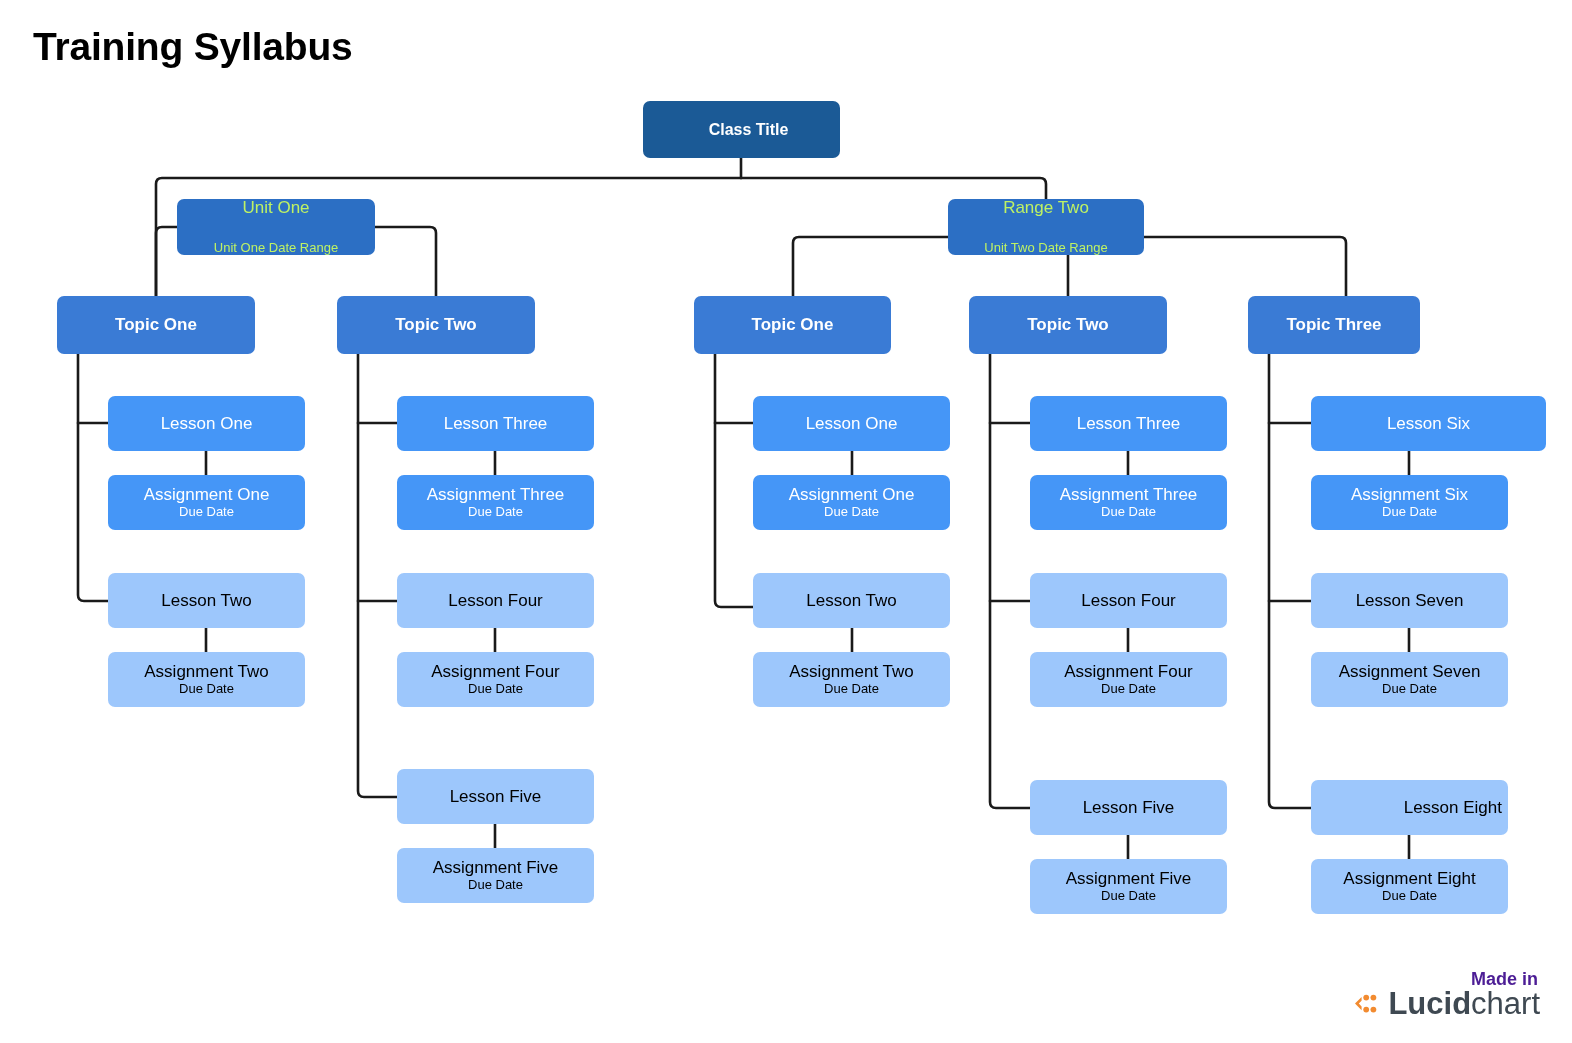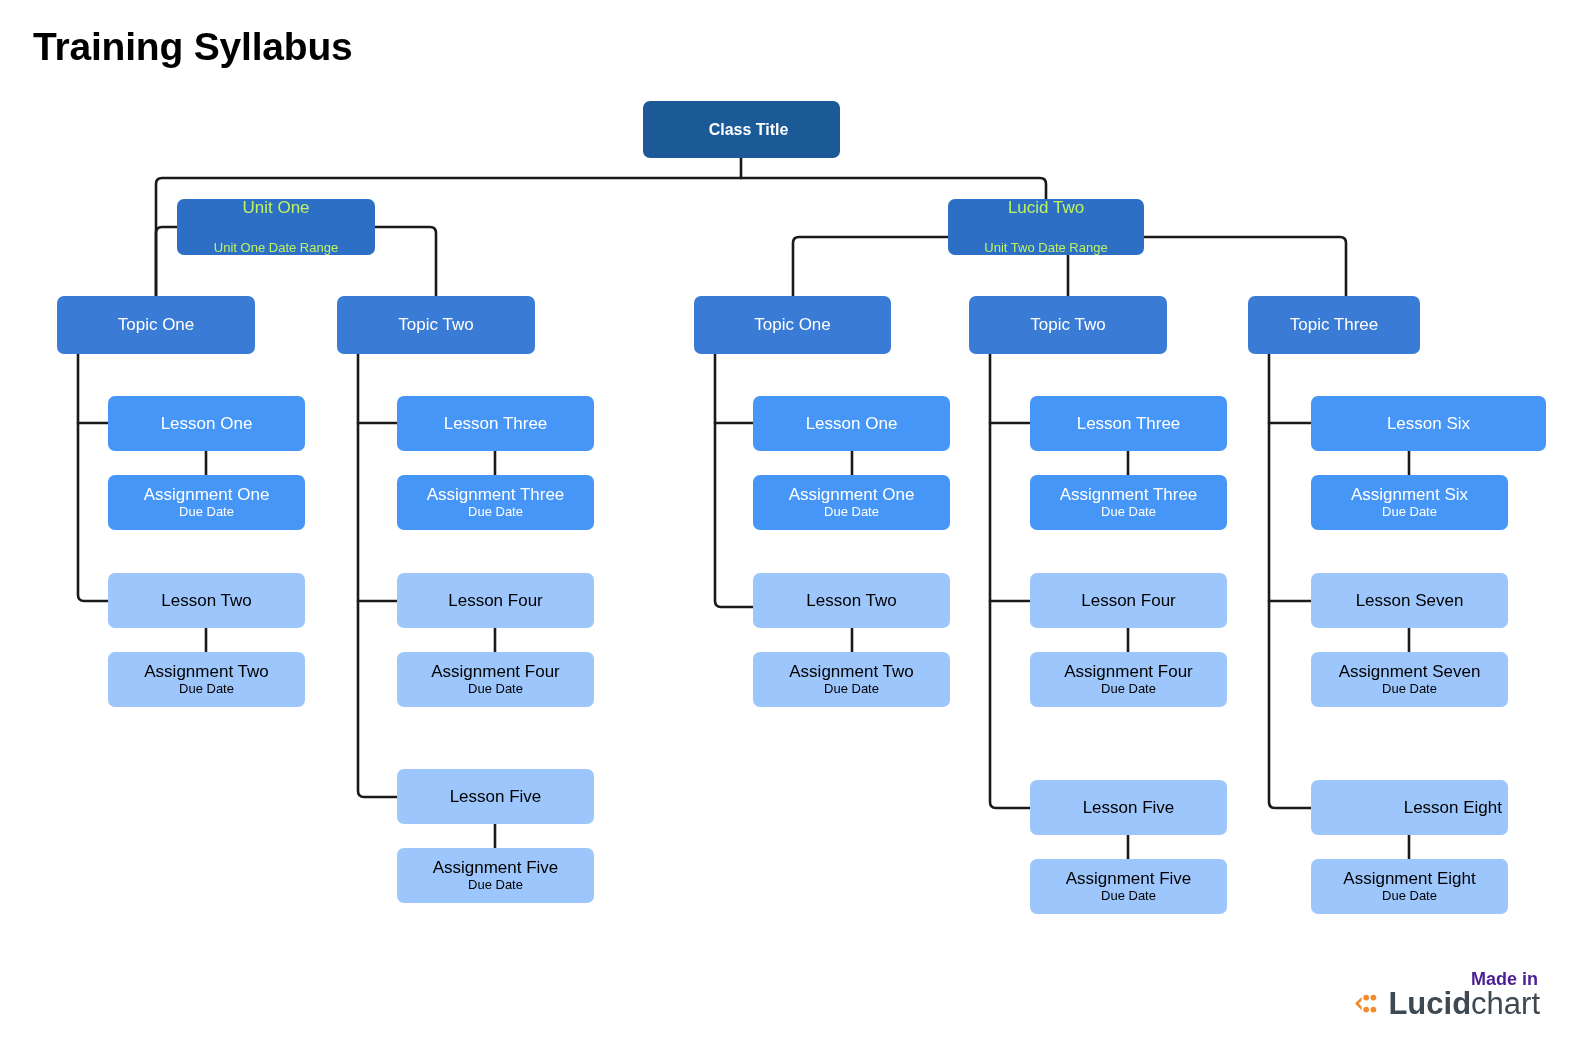--- a/index.html
+++ b/index.html
@@ -82,21 +82,21 @@
     color: #bef264;
   }
   .n-unit .title-line { font-size: 17px; font-weight: normal; }
   .n-unit .sub-line  { font-size: 13px; font-weight: normal; margin-top: 24px; }
 
   
   .n-topic {
     background: #3A7BD5;
     color: #ffffff;
   }
-  .n-topic .title-line { font-size: 17px; font-weight: normal; }
+  .n-topic .title-line { font-size: 17px; font-weight: bold; }
 
   
   .n-mid {
     background: #4596F7;
     color: #ffffff;
   }
   .n-mid .title-line { font-size: 17px; font-weight: normal; }
   .n-mid .sub-line  { font-size: 13px; font-weight: normal; }
 
   
@@ -193,21 +193,21 @@
   <div class="node n-root" style="left:643px; top:101px; width:197px; height:57px;">
     <span class="title-line">Class Title</span>
   </div>
 
   <div class="node n-unit" style="left:177px; top:199px; width:198px; height:56px;">
     <span class="title-line">Unit One</span>
     <span class="sub-line">Unit One Date Range</span>
   </div>
 
   <div class="node n-unit" style="left:948px; top:199px; width:196px; height:56px;">
-    <span class="title-line">Lucid Two</span>
+    <span class="title-line">Range Two</span>
     <span class="sub-line">Unit Two Date Range</span>
   </div>
 
   <div class="node n-topic" style="left:57px; top:296px; width:198px; height:58px;">
     <span class="title-line">Topic One</span>
   </div>
   <div class="node n-topic" style="left:337px; top:296px; width:198px; height:58px;">
     <span class="title-line">Topic Two</span>
   </div>
   <div class="node n-topic" style="left:694px; top:296px; width:197px; height:58px;">

